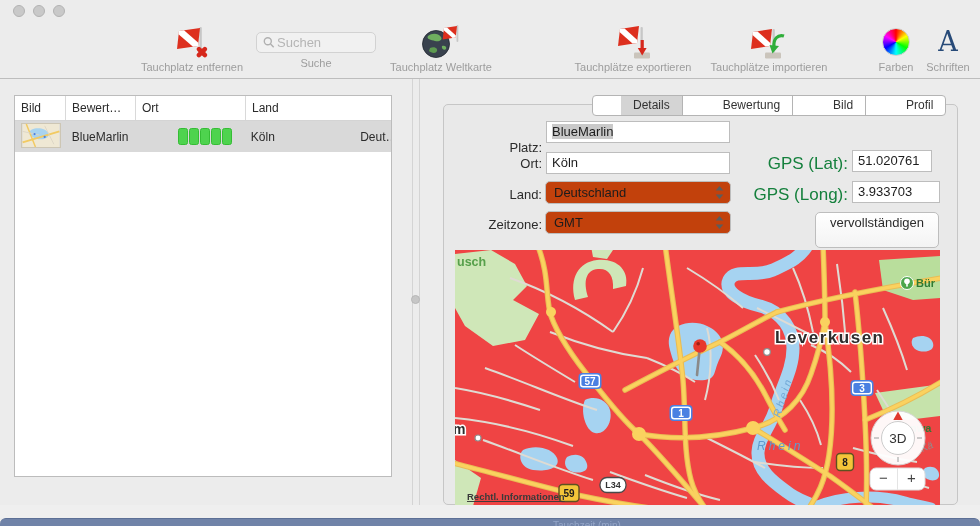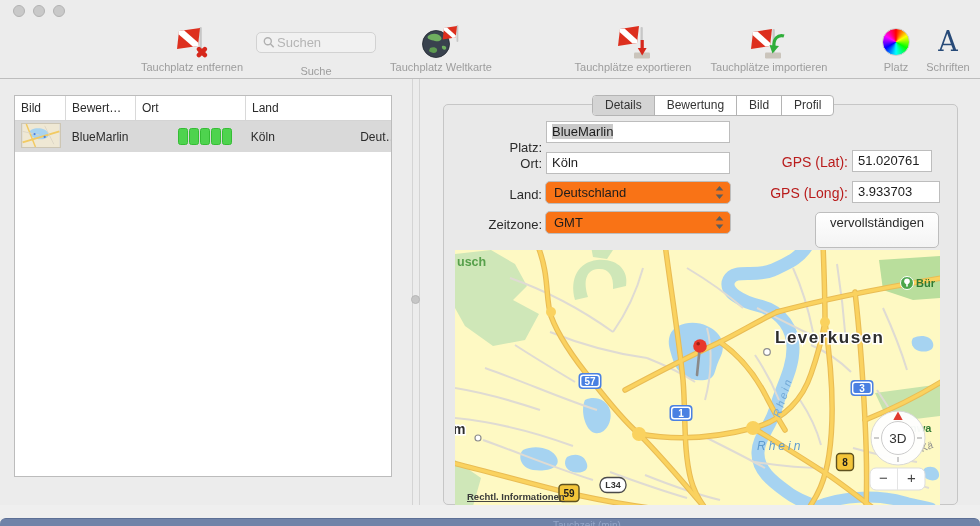--- a/index.html
+++ b/index.html
@@ -10,21 +10,21 @@
   .tl{position:absolute;top:5px;width:12px;height:12px;border-radius:50%;
       background:#c9c9c9;border:1px solid #b3b3b3;box-sizing:border-box;}
   .win-title{position:absolute;top:4px;left:0;width:100%;text-align:center;
       font-size:13px;color:#8f8f8f;}
   
   .toolbar{position:absolute;left:0;top:22px;width:980px;height:56px;background:#ececec;
       border-bottom:1px solid #bdbdbd;}
   .titem{position:absolute;top:2px;text-align:center;}
   .titem .ic{height:36px;display:flex;align-items:center;justify-content:center;}
   .tlabel{font-size:11px;color:#9d9d9d;margin-top:1px;white-space:nowrap;}
-  .searchbox{width:120px;height:21px;margin:8px auto 12px auto;border:1px solid #d2d2d2;
+  .searchbox{width:120px;height:21px;margin:8px auto 4px auto;border:1px solid #d2d2d2;
       border-radius:5px;background:#f1f1f1;display:flex;align-items:center;padding:0 6px;box-sizing:border-box;}
   .searchbox input{border:none;background:transparent;outline:none;width:90px;font-size:13px;color:#555;}
   .searchbox input::placeholder{color:#b5b5b5;}
   .colorwheel{width:26px;height:26px;border-radius:50%;
       background:conic-gradient(#f00,#ff0,#0f0,#0ff,#00f,#f0f,#f00);
       border:1px solid #cfcfcf;}
   .fontA{font-family:"DejaVu Serif",serif;font-size:27px;color:#274a78;line-height:30px;}
   
   .table{position:absolute;left:14px;top:95px;width:378px;height:382px;background:#fff;
       border:1px solid #bcbcbc;box-sizing:border-box;font-size:12px;}
@@ -39,35 +39,35 @@
   .sq{width:10px;height:17px;background:#4ed34e;border:1px solid #35bd35;border-radius:2.5px;box-sizing:border-box;}
   
   .vline{position:absolute;top:79px;width:1px;height:438px;background:#d4d4d4;}
   .dimple{position:absolute;left:411px;top:295px;width:9px;height:9px;border-radius:50%;
       background:#c6c6c6;border:1px solid #b7b7b7;box-sizing:border-box;}
   
   .tabbox{position:absolute;left:443px;top:104px;width:515px;height:401px;background:#e9e9e9;
       border:1px solid #c6c6c6;border-radius:5px;box-sizing:border-box;}
   .tabs{position:absolute;left:592px;top:95px;height:19px;display:flex;
       border:1px solid #b4b4b4;border-radius:4px;overflow:hidden;background:#fff;font-size:12px;}
-  .tab{padding:2px 12px 0 12px;border-right:1px solid #b4b4b4;color:#333;white-space:nowrap;}
+  .tab{padding:2px 12px 0 12px;border-right:1px solid #b4b4b4;color:#333;white-space:nowrap;margin-left:28px;}
   .tab:last-child{border-right:none;}
   .tab.sel{background:#d4d4d4;}
   .flabel{position:absolute;width:100px;text-align:right;font-size:13px;color:#2b2b2b;}
-  .flabel2{position:absolute;width:108px;text-align:right;font-size:14px;color:#b91c1c;}
+  .flabel2{position:absolute;width:108px;text-align:right;font-size:17px;color:#15803d;}
   .tfield{position:absolute;background:#fff;border:1px solid #bdbdbd;box-sizing:border-box;
       font-size:13px;padding:2px 0 0 5px;color:#1c1c1c;overflow:hidden;white-space:nowrap;}
   .selhl{background:#c9c9c9;}
-  .popup{position:absolute;background:#f97316;border:1px solid #bdbdbd;border-radius:5px;box-sizing:border-box;
+  .popup{position:absolute;background:#c2410c;border:1px solid #bdbdbd;border-radius:5px;box-sizing:border-box;
       font-size:13px;padding:3px 0 0 8px;color:#1c1c1c;}
   .stepper{position:absolute;right:6px;top:3px;}
   .btn{position:absolute;background:linear-gradient(#ffffff,#f3f3f3);border:1px solid #bdbdbd;
       border-radius:5px;font-size:13px;color:#2b2b2b;text-align:center;box-sizing:border-box;padding-top:2px;}
   
-  .map{position:absolute;left:455px;top:250px;width:485px;height:255px;overflow:hidden;background:#fef9c3;}
+  .map{position:absolute;left:455px;top:250px;width:485px;height:255px;overflow:hidden;background:#ef4444;}
   
   .bstrip{position:absolute;left:0;top:518px;width:980px;height:8px;background:#7083a8;
       border-top:1px solid #5d7096;border-radius:6px 6px 0 0;box-sizing:border-box;overflow:hidden;}
   .bstrip span{position:absolute;left:553px;top:1px;font-size:10px;color:#95a6c8;}
   .gap-below{position:absolute;left:0;top:505px;width:980px;height:13px;background:#efefef;}
 </style>
 </head>
 <body>
 
 <div class="titlebar">
@@ -148,21 +148,21 @@
         <polygon points="18.5,21 28,22 21.5,29.5" fill="#2fae3a"></polygon>
       </svg>
     </div>
     <div class="tlabel">Tauchplätze importieren</div>
   </div>
 
   <div class="titem" style="left:870px;width:52px">
     <div class="ic">
         <div class="colorwheel"></div>
       </div>
-    <div class="tlabel">Platz</div>
+    <div class="tlabel">Farben</div>
   </div>
 
   <div class="titem" style="left:922px;width:52px">
     <div class="ic">
       <div class="fontA">A</div>
     </div>
     <div class="tlabel">Schriften</div>
   </div>
 </div>
 

